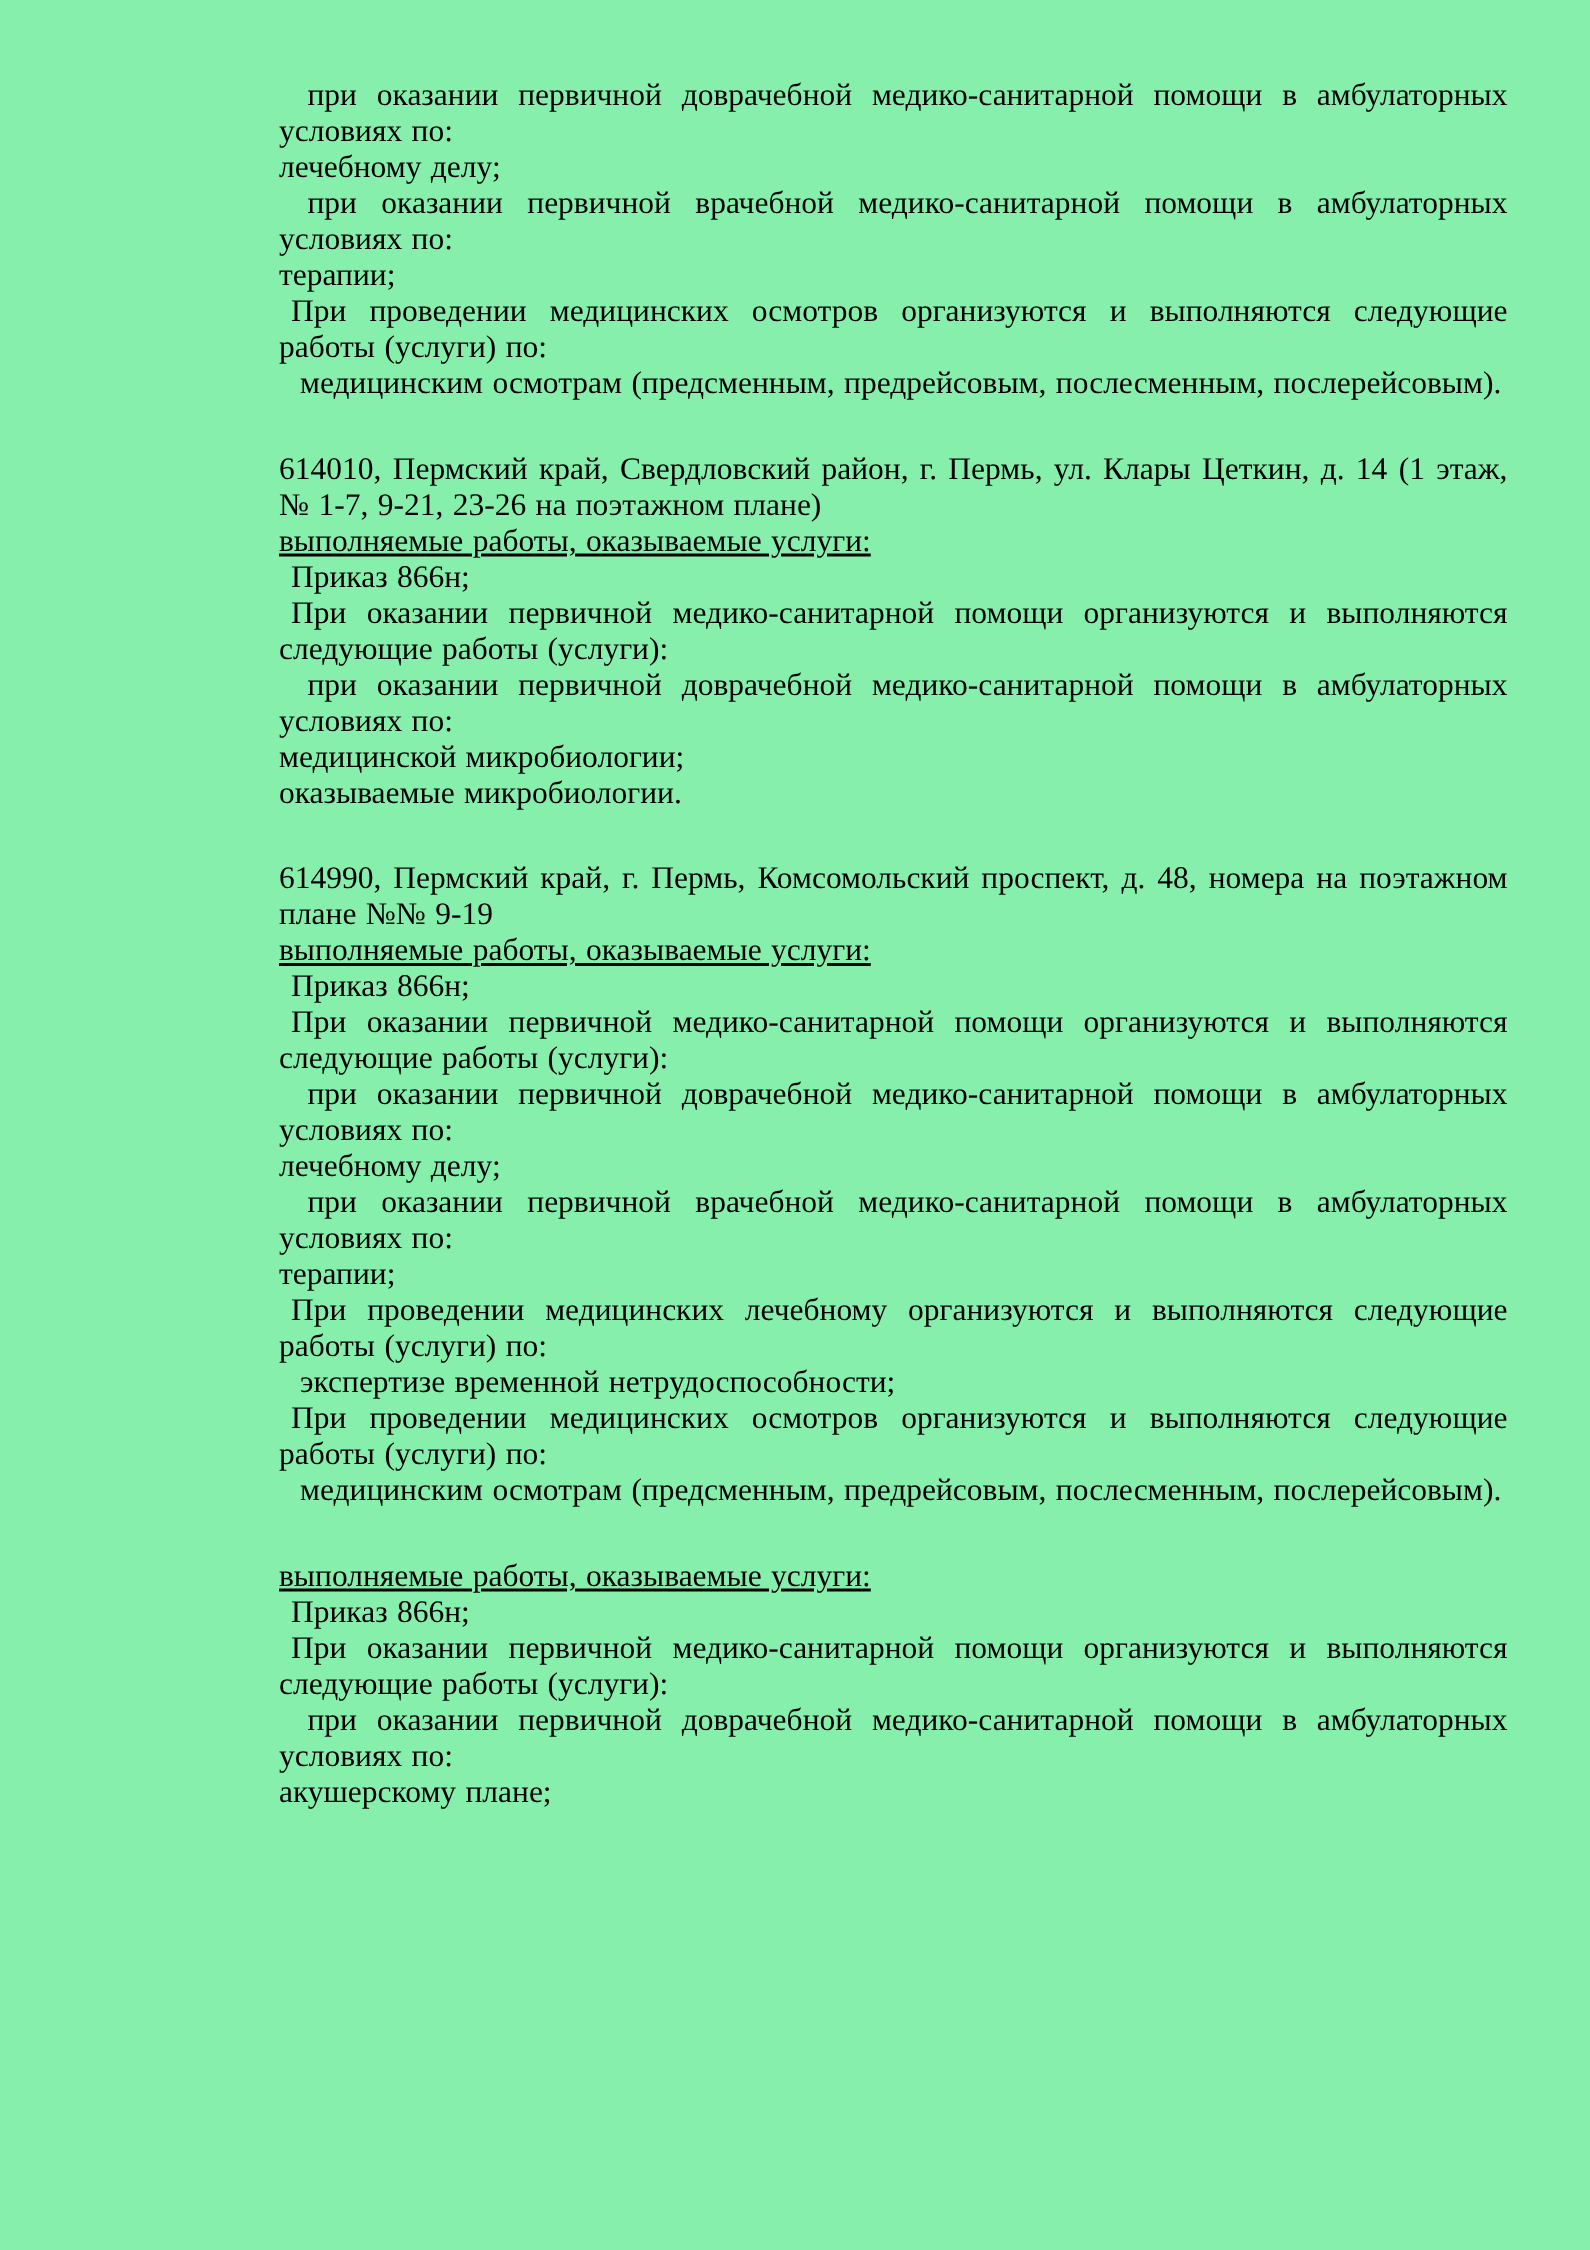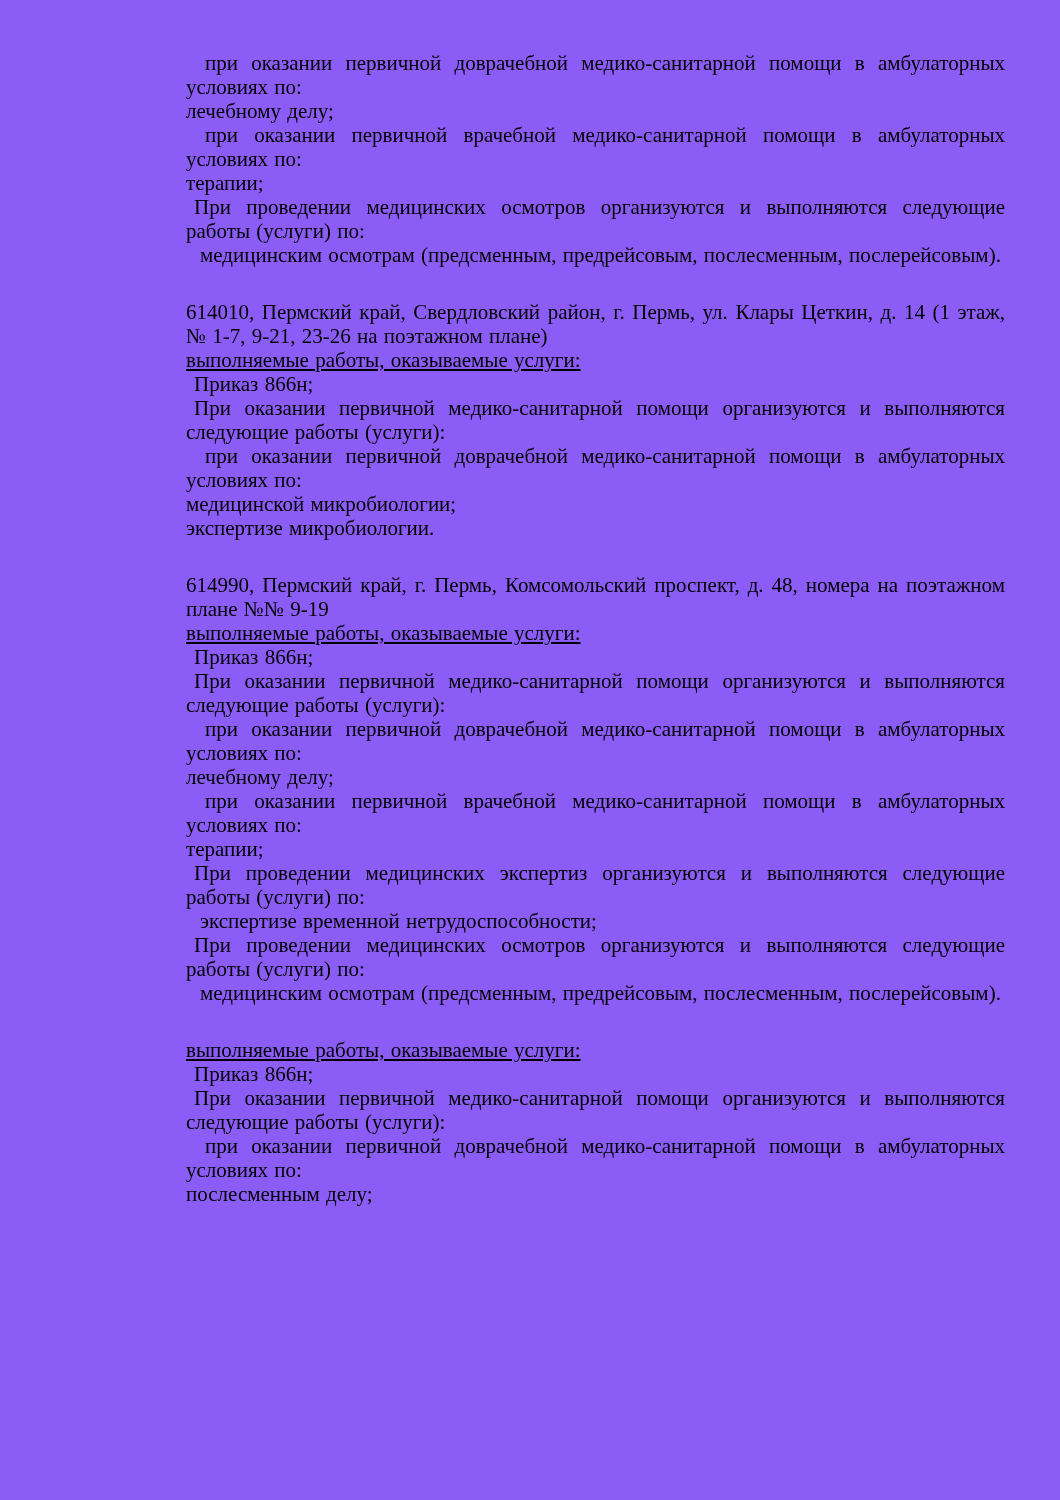--- a/index.html
+++ b/index.html
@@ -14,21 +14,21 @@
     color: #000000;
     font-family: "Liberation Serif", "DejaVu Serif", serif;
     font-size: 21px;
     line-height: 24px;
   }
   main[data-name="document-page"] {
     box-sizing: border-box;
     width: 1060px;
     height: 1500px;
     padding: 51px 55px 0 186px;
-    background: #8b5cf6;
+    background: #86efac;
   }
   article[data-name="license-document"] {
     width: 819px;
   }
   section.license-section { margin: 0; }
   section.license-section:not(:first-child) { margin-top: 33px; }
   p.para {
     margin: 0;
     padding: 0;
     text-align: justify;
@@ -55,37 +55,37 @@
         <p class="para style-main" data-name="service-paragraph">При проведении медицинских осмотров организуются и выполняются следующие работы (услуги) по:</p>
         <p class="para style-list" data-name="service-paragraph">медицинским осмотрам (предсменным, предрейсовым, послесменным, послерейсовым).</p>
       </section>
       <section class="license-section" data-name="license-section-614010">
         <p class="para style-addr" data-name="address-line">614010, Пермский край, Свердловский район, г. Пермь, ул. Клары Цеткин, д. 14 (1 этаж, № 1-7, 9-21, 23-26 на поэтажном плане)</p>
         <p class="para style-label" data-name="services-label">выполняемые работы, оказываемые услуги:</p>
         <p class="para style-main" data-name="order-reference">Приказ 866н;</p>
         <p class="para style-main" data-name="service-paragraph">При оказании первичной медико-санитарной помощи организуются и выполняются следующие работы (услуги):</p>
         <p class="para style-sub" data-name="service-paragraph">при оказании первичной доврачебной медико-санитарной помощи в амбулаторных условиях по:</p>
         <p class="para style-item" data-name="service-item">медицинской микробиологии;</p>
-        <p class="para style-item" data-name="service-item">экспертизе микробиологии.</p>
+        <p class="para style-item" data-name="service-item">оказываемые микробиологии.</p>
       </section>
       <section class="license-section" data-name="license-section-614990">
         <p class="para style-addr" data-name="address-line">614990, Пермский край, г. Пермь, Комсомольский проспект, д. 48, номера на поэтажном плане №№ 9-19</p>
         <p class="para style-label" data-name="services-label">выполняемые работы, оказываемые услуги:</p>
         <p class="para style-main" data-name="order-reference">Приказ 866н;</p>
         <p class="para style-main" data-name="service-paragraph">При оказании первичной медико-санитарной помощи организуются и выполняются следующие работы (услуги):</p>
         <p class="para style-sub" data-name="service-paragraph">при оказании первичной доврачебной медико-санитарной помощи в амбулаторных условиях по:</p>
         <p class="para style-item" data-name="service-item">лечебному делу;</p>
         <p class="para style-sub" data-name="service-paragraph">при оказании первичной врачебной медико-санитарной помощи в амбулаторных условиях по:</p>
         <p class="para style-item" data-name="service-item">терапии;</p>
-        <p class="para style-main" data-name="service-paragraph">При проведении медицинских экспертиз организуются и выполняются следующие работы (услуги) по:</p>
+        <p class="para style-main" data-name="service-paragraph">При проведении медицинских лечебному организуются и выполняются следующие работы (услуги) по:</p>
         <p class="para style-list" data-name="service-paragraph">экспертизе временной нетрудоспособности;</p>
         <p class="para style-main" data-name="service-paragraph">При проведении медицинских осмотров организуются и выполняются следующие работы (услуги) по:</p>
         <p class="para style-list" data-name="service-paragraph">медицинским осмотрам (предсменным, предрейсовым, послесменным, послерейсовым).</p>
       </section>
       <section class="license-section" data-name="license-section-614014">
         <p class="para style-label" data-name="services-label">выполняемые работы, оказываемые услуги:</p>
         <p class="para style-main" data-name="order-reference">Приказ 866н;</p>
         <p class="para style-main" data-name="service-paragraph">При оказании первичной медико-санитарной помощи организуются и выполняются следующие работы (услуги):</p>
         <p class="para style-sub" data-name="service-paragraph">при оказании первичной доврачебной медико-санитарной помощи в амбулаторных условиях по:</p>
-        <p class="para style-item" data-name="service-item">послесменным делу;</p>
+        <p class="para style-item" data-name="service-item">акушерскому плане;</p>
       </section>
     </article>
 </main>
 
 </body></html>

